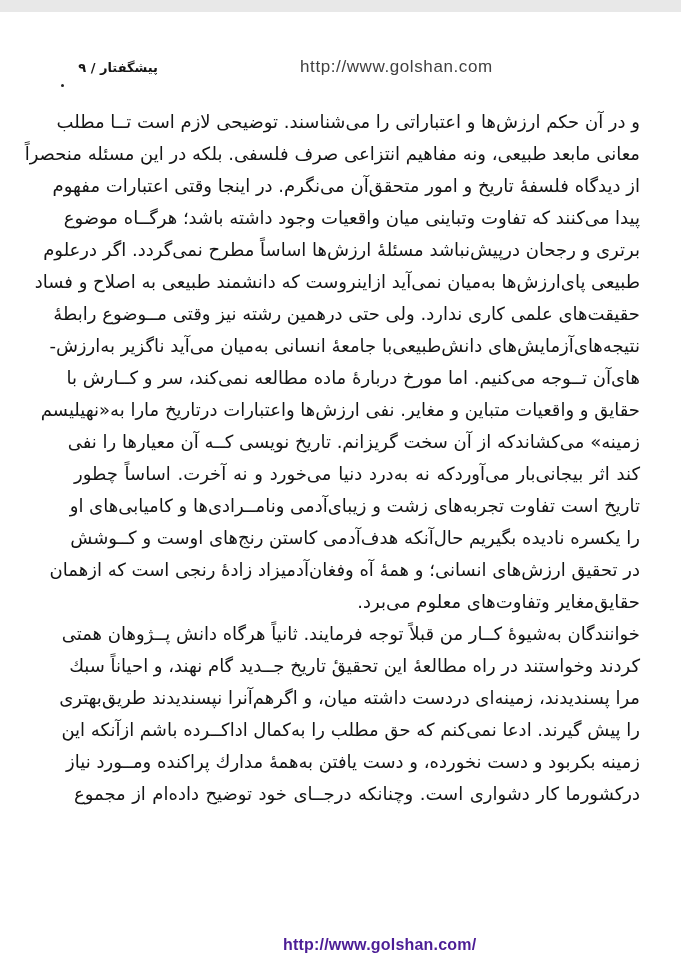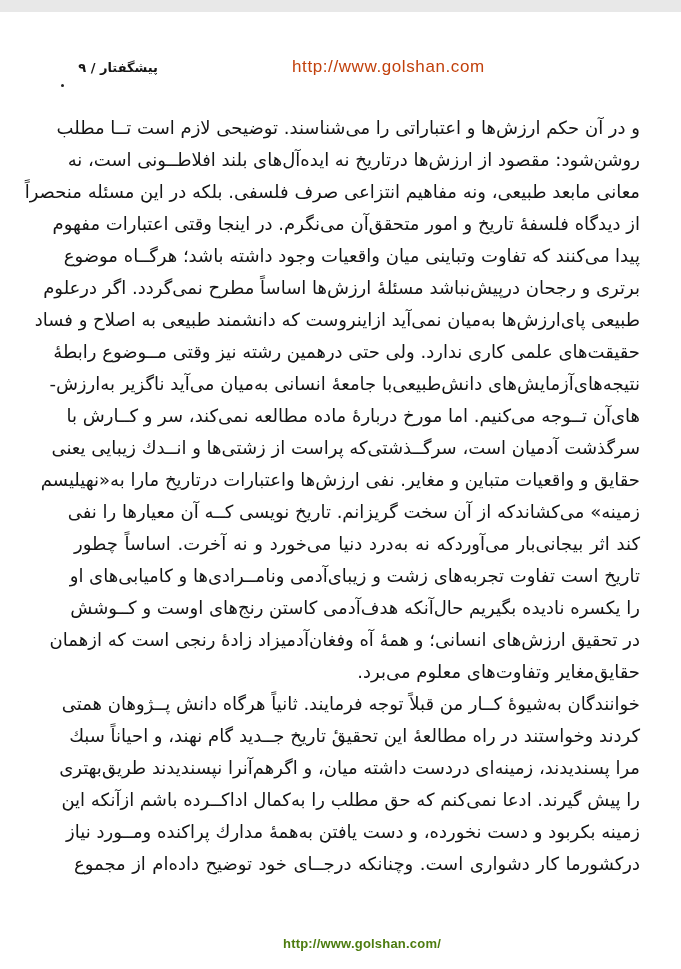--- a/index.html
+++ b/index.html
@@ -25,41 +25,41 @@
     width: 80px;
     direction: rtl;
     font-size: 13px;
     font-weight: bold;
     color: #151515;
     white-space: nowrap;
   }
   .header-url {
     position: absolute;
     top: 45px;
-    left: 292px;
+    left: 300px;
     font-family: "Liberation Sans", sans-serif;
     font-size: 17px;
     font-weight: normal;
     letter-spacing: 0.6px;
-    color: #c2410c;
+    color: #404040;
     white-space: nowrap;
   }
   .scan-dot {
     position: absolute;
     top: 72px;
     left: 61px;
     width: 3px;
     height: 3px;
     border-radius: 50%;
     background: #222;
   }
   
   .text-body {
     position: absolute;
-    top: 100px;
+    top: 94px;
     right: 41px;
     width: 566px;
     direction: rtl;
   }
   .line {
     height: 32px;
     line-height: 32px;
     font-size: 18px;
     text-align: justify;
     text-align-last: justify;
@@ -71,50 +71,48 @@
   }
   .line.short-end {
     text-align-last: right;
   }
   
   .footer-url {
     position: absolute;
     top: 924px;
     left: 283px;
     font-family: "Liberation Sans", sans-serif;
-    font-size: 13px;
+    font-size: 16px;
     font-weight: bold;
     letter-spacing: 0.2px;
-    color: #4d7c0f;
+    color: #4c1d95;
     white-space: nowrap;
   }
 </style>
 </head>
 <body>
 
 <div class="page">
 
   <div class="header-label">پیشگفتار / ۹</div>
 
   <div class="header-url">http://www.golshan.com</div>
 
   <div class="scan-dot"></div>
 
   <div class="text-body">
       <div class="line">و در آن حکم ارزش‌ها و اعتباراتی را می‌شناسند. توضیحی لازم است تــا مطلب</div>
-      <div class="line">روشن‌شود: مقصود از ارزش‌ها درتاریخ نه ایده‌آل‌های بلند افلاطــونی است، نه</div>
       <div class="line">معانی مابعد طبیعی، ونه مفاهیم انتزاعی صرف فلسفی. بلکه در این مسئله منحصراً</div>
       <div class="line">از دیدگاه فلسفهٔ تاریخ و امور متحقق‌آن می‌نگرم. در اینجا وقتی اعتبارات مفهوم</div>
       <div class="line">پیدا می‌کنند که تفاوت وتباینی میان واقعیات وجود داشته باشد؛ هرگــاه موضوع</div>
       <div class="line">برتری و رجحان درپیش‌نباشد مسئلهٔ ارزش‌ها اساساً مطرح نمی‌گردد. اگر درعلوم</div>
       <div class="line">طبیعی پای‌ارزش‌ها به‌میان نمی‌آید ازاینروست که دانشمند طبیعی به اصلاح و فساد</div>
       <div class="line">حقیقت‌های علمی کاری ندارد. ولی حتی درهمین رشته نیز وقتی مــوضوع رابطهٔ</div>
       <div class="line">نتیجه‌های‌آزمایش‌های دانش‌طبیعی‌با جامعهٔ انسانی به‌میان می‌آید ناگزیر به‌ارزش-</div>
       <div class="line">های‌آن تــوجه می‌کنیم. اما مورخ دربارهٔ ماده مطالعه نمی‌کند، سر و کــارش با</div>
-      <div class="line">سرگذشت آدمیان است، سرگــذشتی‌که پراست از زشتی‌ها و انــدك زیبایی یعنی</div>
       <div class="line">حقایق و واقعیات متباین و مغایر. نفی ارزش‌ها واعتبارات درتاریخ مارا به«نهیلیسم</div>
       <div class="line">زمینه» می‌کشاندکه از آن سخت گریزانم. تاریخ نویسی کــه آن معیارها را نفی</div>
       <div class="line">کند اثر بیجانی‌بار می‌آوردکه نه به‌درد دنیا می‌خورد و نه آخرت. اساساً چطور</div>
       <div class="line">تاریخ است تفاوت تجربه‌های زشت و زیبای‌آدمی ونامــرادی‌ها و کامیابی‌های او</div>
       <div class="line">را یکسره نادیده بگیریم حال‌آنکه هدف‌آدمی کاستن رنج‌های اوست و کــوشش</div>
       <div class="line">در تحقیق ارزش‌های انسانی؛ و همهٔ آه وفغان‌آدمیزاد زادهٔ رنجی است که ازهمان</div>
       <div class="line short-end">حقایق‌مغایر وتفاوت‌های معلوم می‌برد.</div>
       <div class="line">خوانندگان به‌شیوهٔ کــار من قبلاً توجه فرمایند. ثانیاً هرگاه دانش پــژوهان همتی</div>
       <div class="line">کردند وخواستند در راه مطالعهٔ این تحقیقٔ تاریخ جــدید گام نهند، و احیاناً سبك</div>
       <div class="line">مرا پسندیدند، زمینه‌ای دردست داشته میان، و اگرهم‌آنرا نپسندیدند طریق‌بهتری</div>

